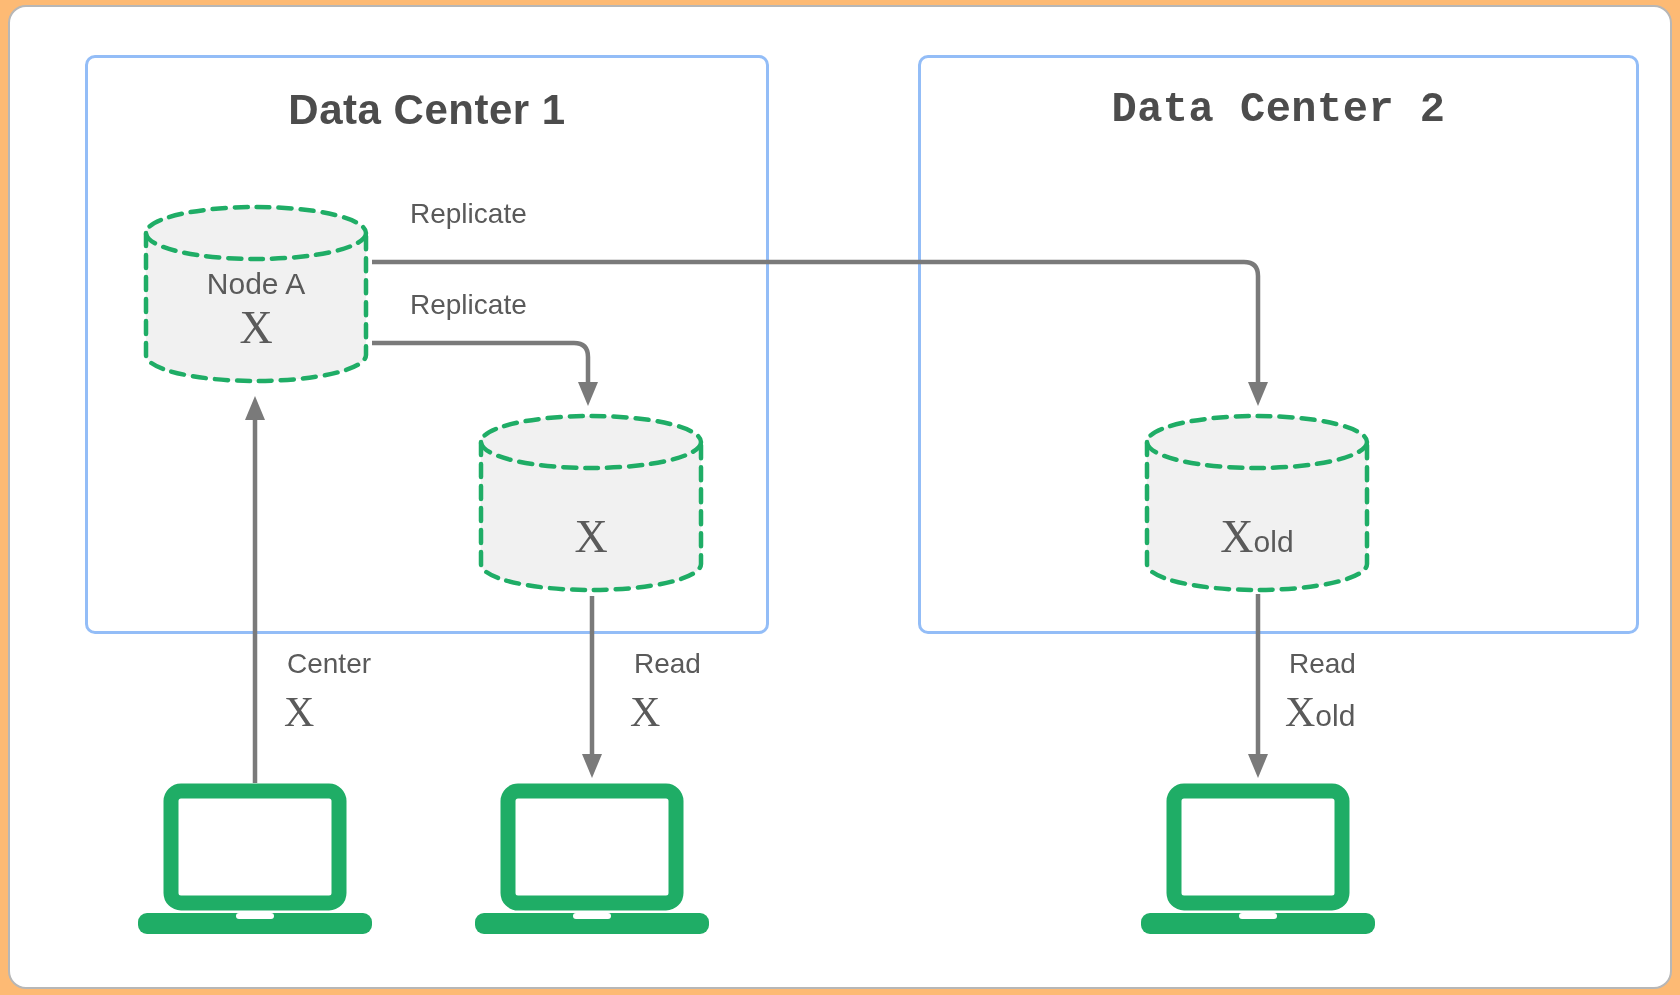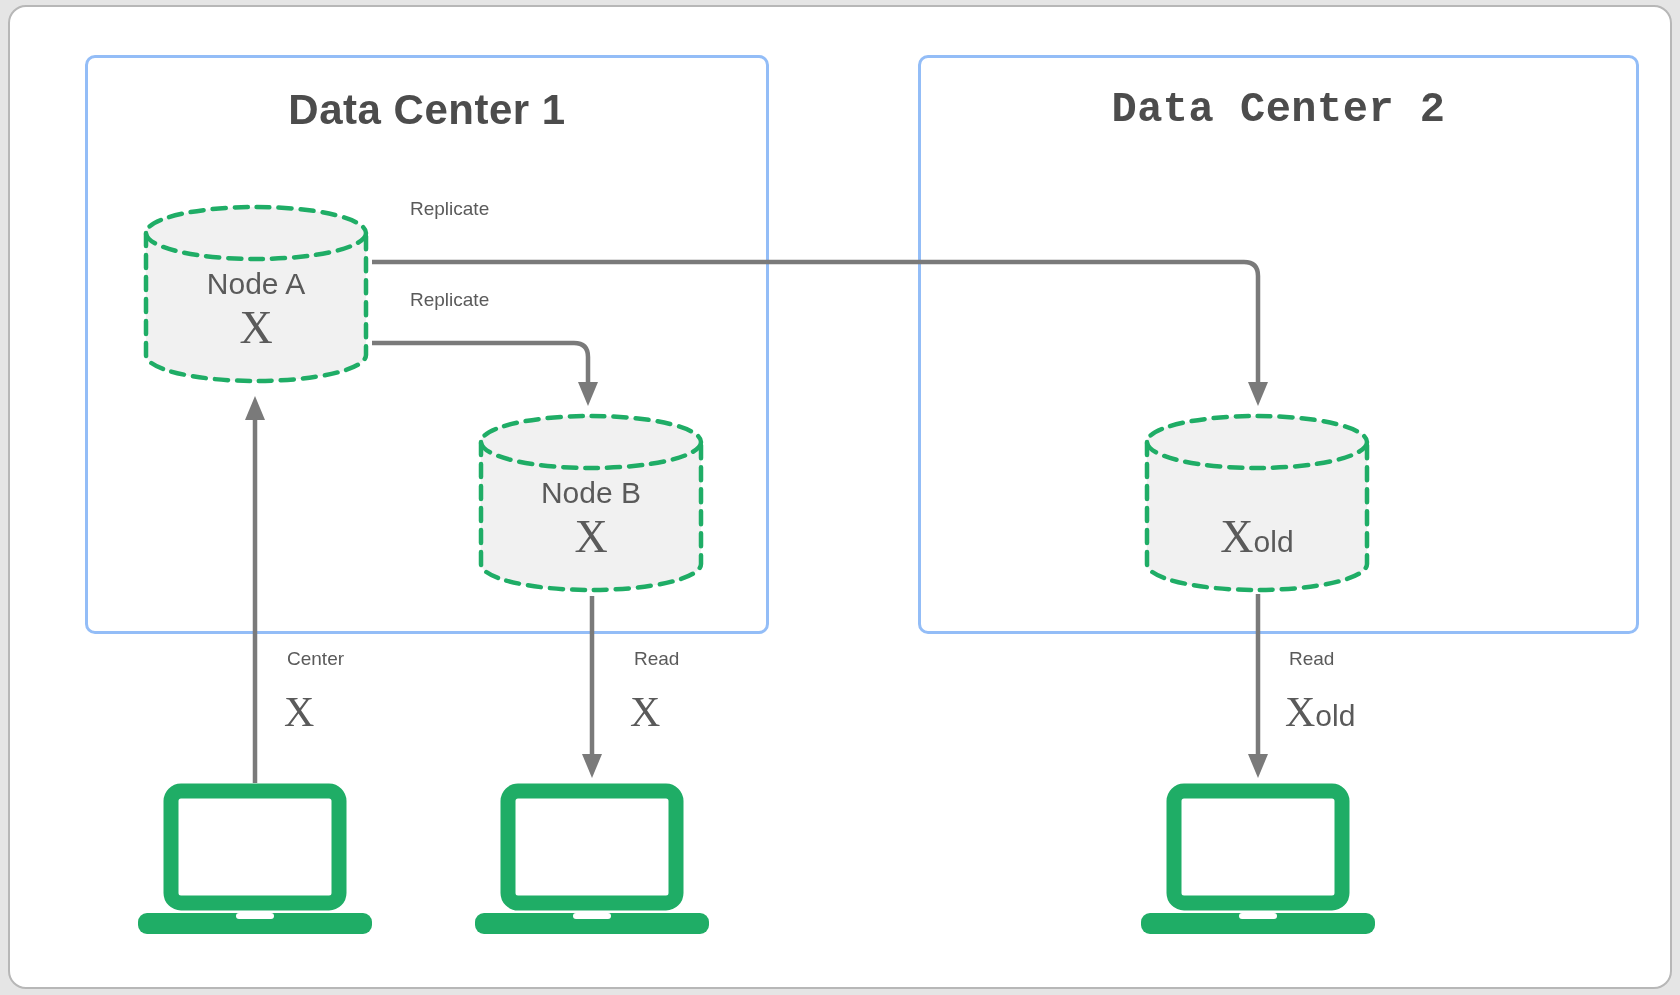--- a/index.html
+++ b/index.html
@@ -1,20 +1,20 @@
 <!DOCTYPE html>
 <html style="--green: #1fad66; --blue: #93bdf7; --arrow: #7a7a7a; --text: #5a5a5a; --title: #4c4c4c; --cyl: #f1f1f1; --frame: #b7b7b7;"><head>
 <meta charset="utf-8">
 <style>
   :root{
     --green:#1fad66; --blue:#93bdf7; --arrow:#7a7a7a; --text:#5a5a5a;
     --title:#4c4c4c; --cyl:#f1f1f1; --frame:#b7b7b7;
   }
   html,body{margin:0;padding:0;background:#fff;}
-  .page{position:relative;width:1680px;height:995px;background:#e5e5e5;overflow:hidden;
+  .page{position:relative;width:1680px;height:995px;background:#fdba74;overflow:hidden;
         font-family:"Liberation Sans",sans-serif;}
   .frame{position:absolute;left:8px;top:5px;width:1660px;height:980px;
          border:2.5px solid var(--frame);border-radius:18px;background:#fff;}
   .dc{position:absolute;top:55px;height:573px;border:3.5px solid var(--blue);
       border-radius:10px;background:transparent;}
   .dc1{left:85px;width:678px;}
   .dc2{left:918px;width:715px;font-family:Liberation Mono, monospace;}
   .dc-title{position:absolute;top:28px;left:0;width:100%;text-align:center;
             font-size:42px;font-weight:bold;color:var(--title);letter-spacing:.5px;}
   .arrows{position:absolute;left:0;top:0;pointer-events:none;}
@@ -23,21 +23,21 @@
   .node{position:absolute;width:228px;height:182px;text-decoration:underline;}
   .node svg{position:absolute;left:0;top:0;}
   .cyl-fill{fill:var(--cyl);}
   .cyl-stroke{fill:none;stroke:var(--green);stroke-width:4.5px;
               stroke-dasharray:13 9;stroke-linecap:round;}
   .node-name{position:absolute;top:64px;left:0;width:100%;text-align:center;
              font-size:30px;color:var(--text);}
   .node-value{position:absolute;top:98px;left:0;width:100%;text-align:center;
               font-size:46px;font-family:"Liberation Serif",serif;color:var(--text);}
   .suffix{font-family:"Liberation Sans",sans-serif;font-size:30px;}
-  .edge-label{position:absolute;font-size:19px;color:var(--text);white-space:nowrap;}
+  .edge-label{position:absolute;font-size:28px;color:var(--text);white-space:nowrap;}
   .edge-value{position:absolute;font-size:42px;font-family:"Liberation Serif",serif;
               color:var(--text);white-space:nowrap;}
   .laptop{position:absolute;width:240px;height:152px;}
   .lap-screen{fill:#fff;stroke:var(--green);stroke-width:15px;}
   .lap-base{fill:var(--green);}
   .lap-notch{fill:#fff;}
 </style>
 </head>
 <body>
 
@@ -74,21 +74,20 @@
     <div class="node-name">Node A</div>
     <div class="node-value"><span>X</span><span class="suffix"></span></div>
   </div>
 
   <div class="node" style="left:477px;top:412px;">
     <svg width="228" height="182" viewBox="0 0 228 182">
       <path class="cyl-fill" d="M4,30 A110,26 0 0 1 224,30 L224,152 A110,26 0 0 1 4,152 Z"></path>
       <ellipse class="cyl-stroke" cx="114" cy="30" rx="110" ry="26"></ellipse>
       <path class="cyl-stroke" d="M4,30 V152 A110,26 0 0 0 224,152 V30"></path>
     </svg>
-    <div class="node-name">Node B</div>
     <div class="node-value"><span>X</span><span class="suffix"></span></div>
   </div>
 
   <div class="node" style="left:1143px;top:412px;">
     <svg width="228" height="182" viewBox="0 0 228 182">
       <path class="cyl-fill" d="M4,30 A110,26 0 0 1 224,30 L224,152 A110,26 0 0 1 4,152 Z"></path>
       <ellipse class="cyl-stroke" cx="114" cy="30" rx="110" ry="26"></ellipse>
       <path class="cyl-stroke" d="M4,30 V152 A110,26 0 0 0 224,152 V30"></path>
     </svg>
     <div class="node-value"><span>X</span><span class="suffix">old</span></div>

